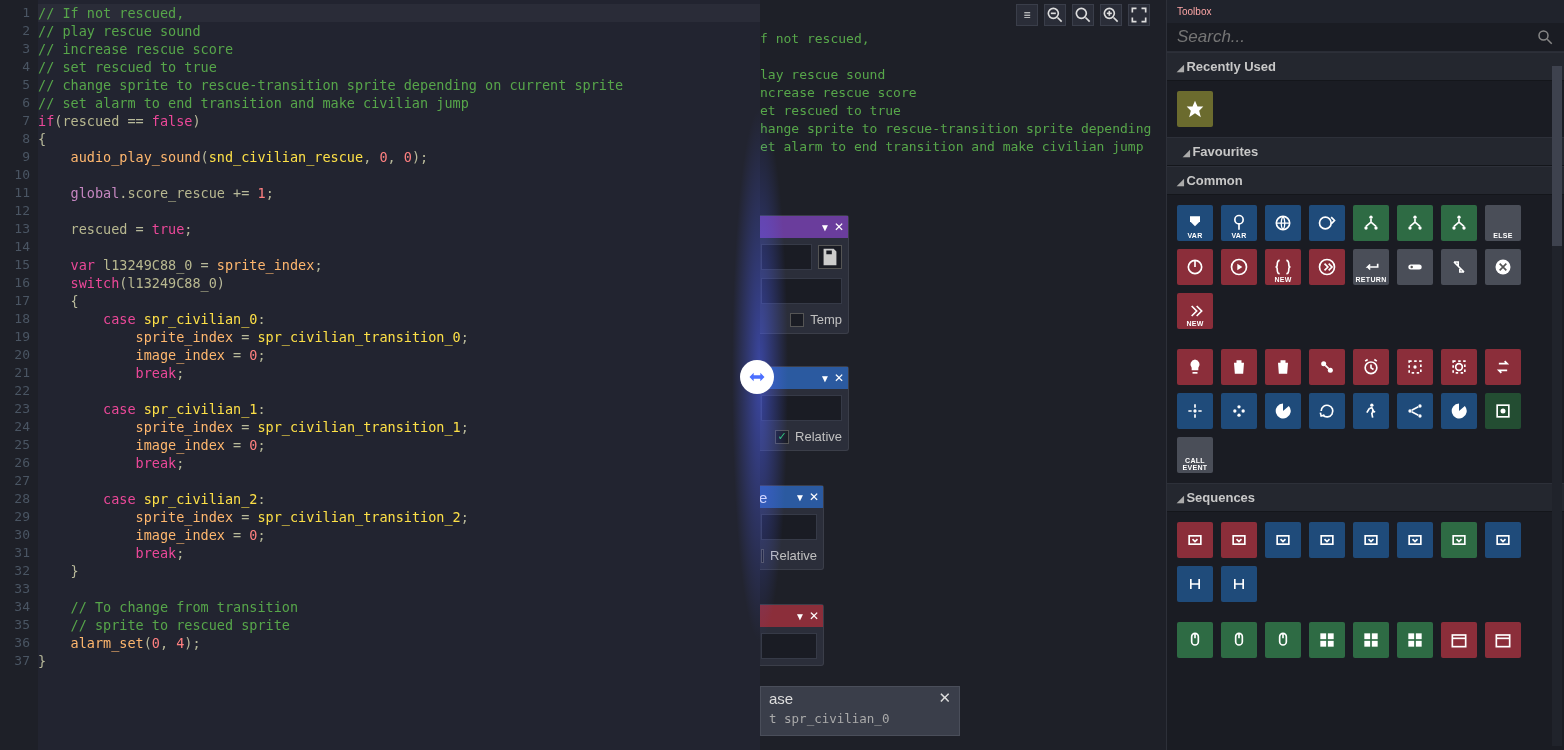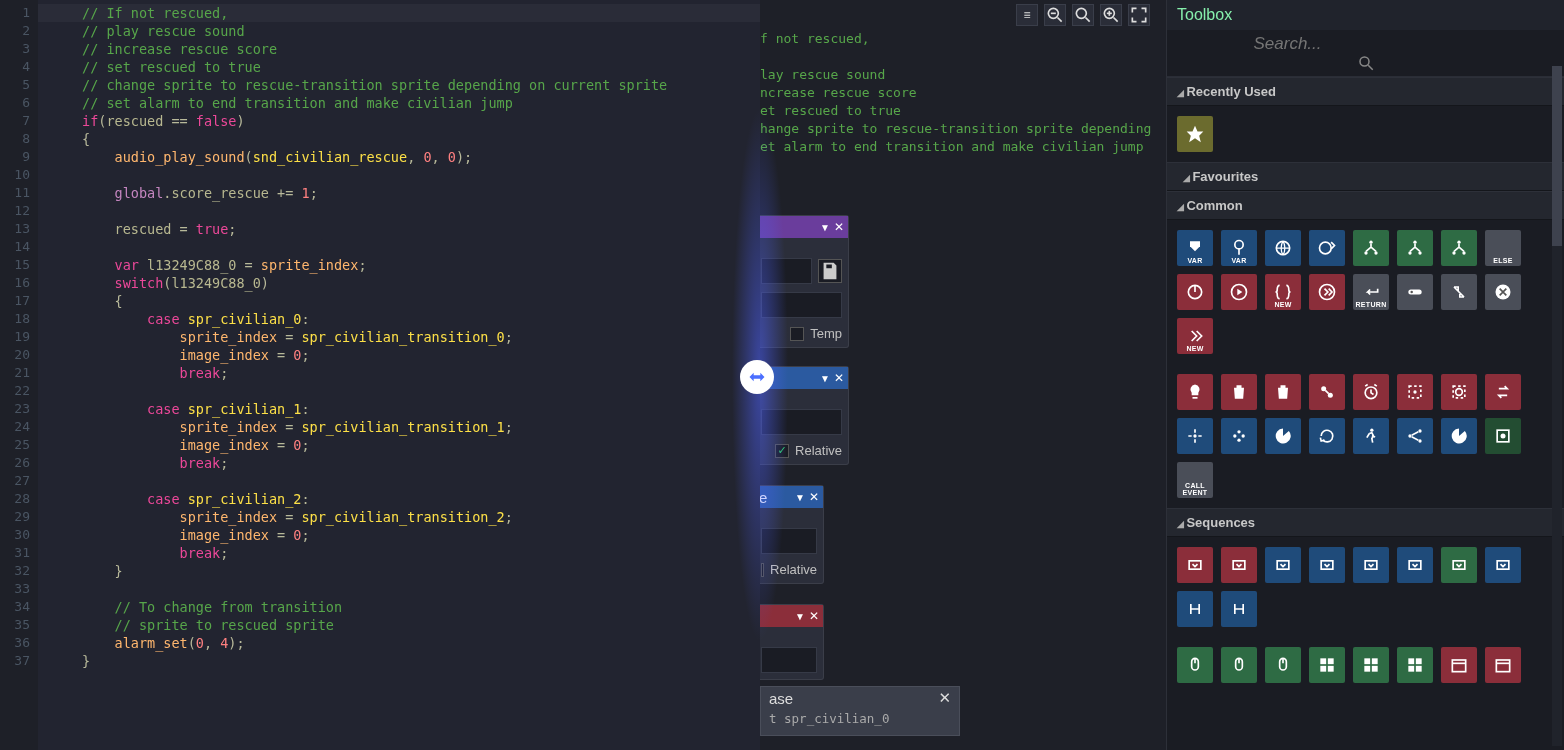--- a/index.html
+++ b/index.html
@@ -33,21 +33,21 @@
   }
   .gutter div { padding-right: 8px; height: 18px; line-height: 18px; }
   .code {
     flex: 1;
     padding-top: 4px;
     font-family: Consolas, monospace;
     font-size: 13.5px;
     white-space: pre;
     color: #b8b99a;
   }
-  .code .ln { height: 18px; line-height: 18px; display: block; padding-left: 44px; }
+  .code .ln { height: 18px; line-height: 18px; display: block; }
   .code .ln.active { background: rgba(255,255,255,0.04); }
   .tok-comment { color: #57a64a; }
   .tok-key { color: #ec4899; }
   .tok-fn { color: #ffb76e; }
   .tok-num { color: #ff8080; }
   .tok-var { color: #b8b890; }
   .tok-glob { color: #c586c0; }
   .tok-asset { color: #fde047; }
   .tok-punc { color: #b8b99a; }
 
@@ -128,21 +128,20 @@
     font-size: 11px;
     color: #fff;
   }
   .dnd-block .head .arrow { font-size: 10px; }
   .dnd-block .head .x { font-size: 12px; cursor: pointer; }
   .dnd-block .body {
     padding: 6px;
     display: flex;
     flex-direction: column;
     gap: 8px;
-    margin-top: 14px;
   }
   .dnd-block .field {
     background: #1a1c24;
     border: 1px solid #363a47;
     height: 26px;
   }
   .dnd-block .chk {
     display: flex;
     align-items: center;
     gap: 6px;
@@ -200,30 +199,29 @@
     height: 100%;
     background: #1a1c23;
     border-left: 1px solid #2d3039;
     display: flex;
     flex-direction: column;
     position: relative;
     overflow: hidden;
   }
   .tb-title {
     padding: 6px 10px;
-    font-size: 16px;
-    color: #86efac;
+    font-size: 10px;
+    color: #fca5a5;
     background: #20232c;
   }
   .tb-search {
     display: flex;
     align-items: center;
     padding: 4px 10px;
     border-bottom: 1px solid #2a2d36;
-    flex-direction: column;
   }
   .tb-search input {
     flex: 1;
     background: transparent;
     border: none;
     color: #888;
     font-size: 17px;
     font-style: italic;
     outline: none;
   }

